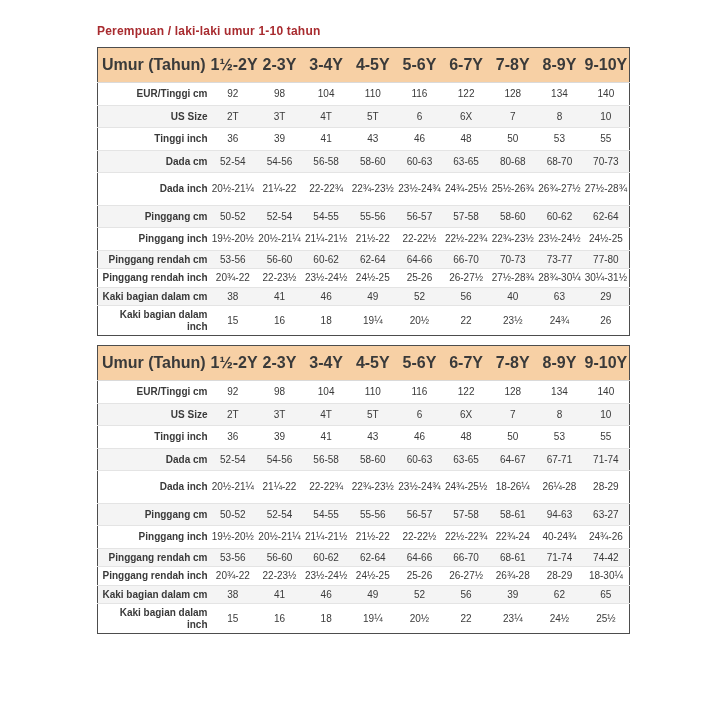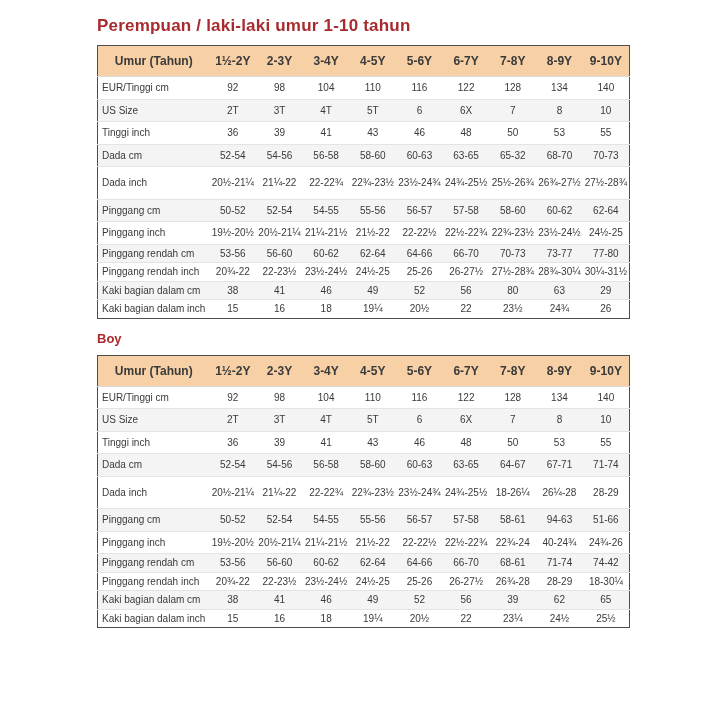--- a/index.html
+++ b/index.html
@@ -17,22 +17,22 @@
     font-family:"Liberation Sans", sans-serif;
     color:var(--text);
   }
   .content{
     position:absolute;
     left:97px;
     top:0;
     width:533px;
   }
   .page-title{
-    margin-top:16px;
-    font-size:17px;
+    margin-top:24px;
+    font-size:12px;
     font-weight:bold;
     color:var(--accent);
     letter-spacing:.2px;
   }
   .section-label{
     margin-top:12px;
     font-size:13px;
     font-weight:bold;
     color:var(--accent);
   }
@@ -42,37 +42,37 @@
     border-collapse:collapse;
     table-layout:fixed;
     border:1px solid var(--border-dark);
     font-size:10px;
     color:var(--text);
   }
   table.size-table col.label-col{width:112px;}
   table.size-table thead th{
     background:var(--peach);
     font-weight:bold;
-    font-size:12px;
+    font-size:16px;
     text-align:center;
     padding:8px 1px;
     border-bottom:1px solid #dadada;
   }
   table.size-table td{
     text-align:center;
     vertical-align:middle;
     padding:5px 1px;
     border-top:1px solid var(--border-light);
     line-height:1.15;
     background:#ffffff;
   }
   table.size-table tbody tr:nth-child(even) td{background:var(--zebra);}
   table.size-table td.row-label{
-    text-align:left;
-    font-weight:normal;
+    text-align:right;
+    font-weight:bold;
     padding-left:4px;
     padding-right:2px;
     margin-left:39px;
   }
   
   table.size-table tbody tr:nth-child(5) td{padding-top:10px;padding-bottom:10px;}
   
   table.size-table tbody tr:nth-child(n+8) td{padding-top:3px;padding-bottom:3px;}
 </style>
 </head>
@@ -137,21 +137,21 @@
           <td>55</td>
         </tr>
         <tr>
           <td class="row-label">Dada cm</td>
           <td>52-54</td>
           <td>54-56</td>
           <td>56-58</td>
           <td>58-60</td>
           <td>60-63</td>
           <td>63-65</td>
-          <td>65-32</td>
+          <td>80-68</td>
           <td>68-70</td>
           <td>70-73</td>
         </tr>
         <tr>
           <td class="row-label">Dada inch</td>
           <td>20½-21¼</td>
           <td>21¼-22</td>
           <td>22-22¾</td>
           <td>22¾-23½</td>
           <td>23½-24¾</td>
@@ -209,40 +209,39 @@
           <td>30¼-31½</td>
         </tr>
         <tr>
           <td class="row-label">Kaki bagian dalam cm</td>
           <td>38</td>
           <td>41</td>
           <td>46</td>
           <td>49</td>
           <td>52</td>
           <td>56</td>
-          <td>80</td>
+          <td>40</td>
           <td>63</td>
           <td>29</td>
         </tr>
         <tr>
           <td class="row-label">Kaki bagian dalam inch</td>
           <td>15</td>
           <td>16</td>
           <td>18</td>
           <td>19¼</td>
           <td>20½</td>
           <td>22</td>
           <td>23½</td>
           <td>24¾</td>
           <td>26</td>
         </tr>
       </tbody>
     </table>
 
-  <div class="section-label">Boy</div>
   <table class="size-table">
     <colgroup>
         <col class="label-col">
       </colgroup>
   <thead>
         <tr>
           <th>Umur (Tahun)</th>
           <th>1½-2Y</th>
           <th>2-3Y</th>
           <th>3-4Y</th>
@@ -318,21 +317,21 @@
         <tr>
           <td class="row-label">Pinggang cm</td>
           <td>50-52</td>
           <td>52-54</td>
           <td>54-55</td>
           <td>55-56</td>
           <td>56-57</td>
           <td>57-58</td>
           <td>58-61</td>
           <td>94-63</td>
-          <td>51-66</td>
+          <td>63-27</td>
         </tr>
         <tr>
           <td class="row-label">Pinggang inch</td>
           <td>19½-20½</td>
           <td>20½-21¼</td>
           <td>21¼-21½</td>
           <td>21½-22</td>
           <td>22-22½</td>
           <td>22½-22¾</td>
           <td>22¾-24</td>

